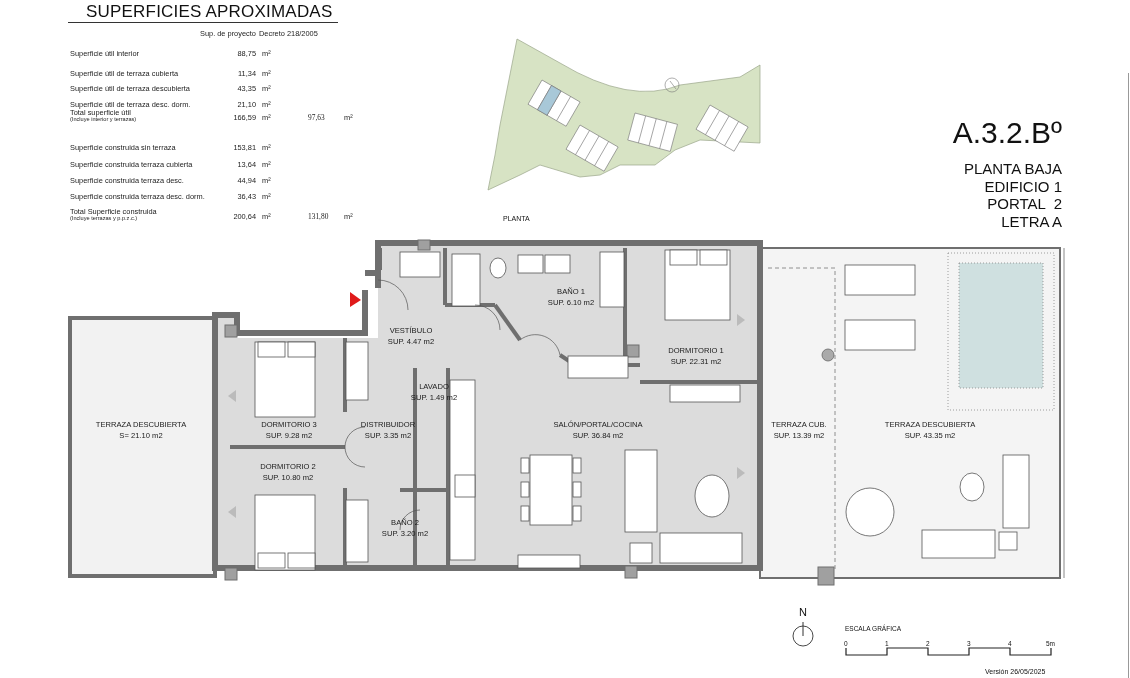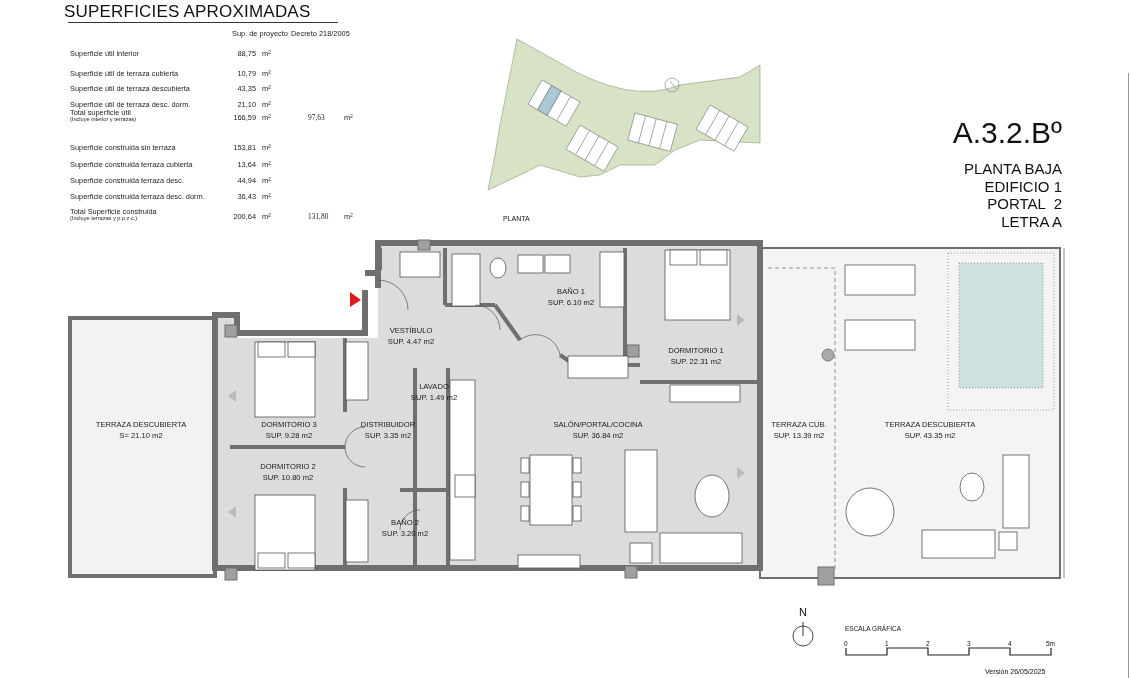--- a/index.html
+++ b/index.html
@@ -1,20 +1,20 @@
 <!DOCTYPE html>
 <html><head>
 <meta charset="utf-8">
 <style>
   html,body{margin:0;padding:0;background:#fff;}
   body{width:1130px;height:678px;position:relative;overflow:hidden;font-family:"Liberation Sans",sans-serif;color:#111;}
   .abs{position:absolute;}
-  .title{left:64px;top:2px;font-size:17px;letter-spacing:0.2px;}
+  .title{left:86px;top:2px;font-size:17px;letter-spacing:0.2px;}
   .title-rule{left:68px;top:22px;width:270px;height:1px;background:#333;}
-  .hdr{top:29px;font-size:7.4px;color:#222;margin-left:32px;}
+  .hdr{top:29px;font-size:7.4px;color:#222;}
   .row{left:70px;font-size:7.4px;color:#222;width:280px;height:12px;}
   .row .lbl{position:absolute;left:0;top:0;white-space:nowrap;}
   .row .sub{position:absolute;left:0;top:8px;font-size:5.6px;white-space:nowrap;}
   .row .v1{position:absolute;left:148px;top:0;width:38px;text-align:right;}
   .row .u1{position:absolute;left:192px;top:0;}
   .row .v2{position:absolute;left:238px;top:0;width:30px;text-align:left;font-family:Liberation Serif, serif;}
   .row .u2{position:absolute;left:274px;top:0;}
   .right-block{right:68px;top:118px;text-align:right;line-height:17.5px;font-size:15px;}
   .right-block .code{font-size:30px;line-height:30px;margin-bottom:12px;}
   .site-label{left:503px;top:215px;font-size:7px;}
@@ -34,21 +34,21 @@
 <div class="abs hdr" style="left:259px">Decreto 218/2005</div>
 
 <div id="rows">
     <div class="abs row" style="top: 49px;">
       <span class="lbl">Superficie útil interior</span>
       <span class="v1">88,75</span>
       <span class="u1">m²</span>
     </div>
     <div class="abs row" style="top: 69px;">
       <span class="lbl">Superficie útil de terraza cubierta</span>
-      <span class="v1">10,79</span>
+      <span class="v1">11,34</span>
       <span class="u1">m²</span>
     </div>
     <div class="abs row" style="top: 84px;">
       <span class="lbl">Superficie útil de terraza descubierta</span>
       <span class="v1">43,35</span>
       <span class="u1">m²</span>
     </div>
     <div class="abs row" style="top: 100px;">
       <span class="lbl">Superficie útil de terraza desc. dorm.</span>
       <span class="v1">21,10</span>

